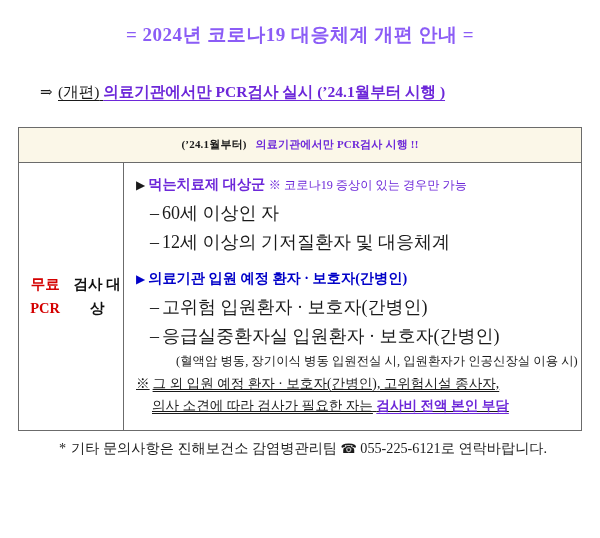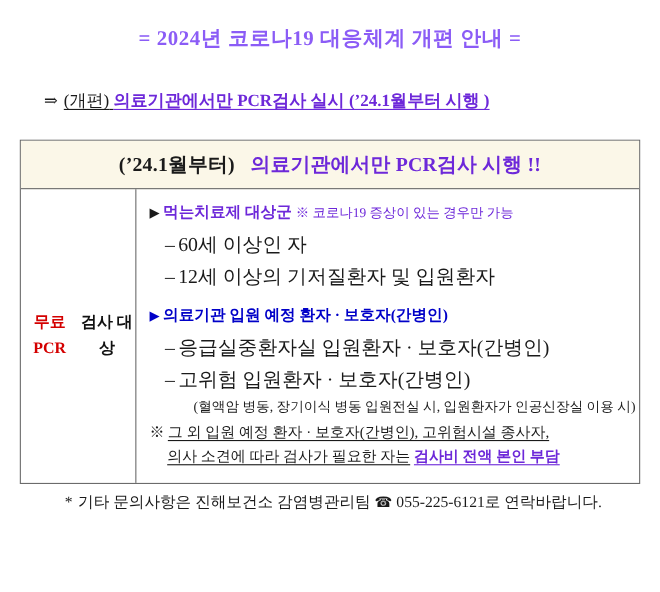--- a/index.html
+++ b/index.html
@@ -66,21 +66,21 @@
     margin-top: 22px;
     border: 1.4px solid #6b6b6b;
     width: 100%;
     box-sizing: border-box;
   }
   .thead {
     background: #fbf7e8;
     border-bottom: 1.4px solid #6b6b6b;
     text-align: center;
     padding: 9px 4px 10px;
-    font-size: 18px;
+    font-size: 11px;
     font-weight: bold;
     letter-spacing: 0.2px;
   }
   .tbody {
     display: flex;
     align-items: stretch;
   }
   .lcell {
     width: 104px;
     min-width: 104px;
@@ -122,20 +122,21 @@
   }
   .sub .dash { display: inline-block; width: 12px; }
   .subsub {
     padding-left: 40px;
     font-size: 12.4px;
     white-space: nowrap;
   }
   .foot-note {
     font-size: 13.6px;
     line-height: 1.65;
+    text-decoration: underline;
   }
   .foot-note .star { margin-right: 3px; }
   .foot-note .ul { text-decoration: underline; text-underline-offset: 3px; }
   .foot-note .l2 { padding-left: 16px; }
 
   
   .bottom {
     margin-top: 6px;
     font-size: 14.2px;
     line-height: 1.6;
@@ -175,29 +176,29 @@
       </div>
 
       <div class="rcell">
 
         <div class="grp">
           <div class="ghead">
             <span class="tri">▶</span><span class="red">먹는치료제 대상군</span>
             <span class="note-inline red">※ 코로나19 증상이 있는 경우만 가능</span>
           </div>
           <div class="sub"><span class="dash">–</span><span>60세 이상인 자</span></div>
-          <div class="sub"><span class="dash">–</span><span>12세 이상의 기저질환자 및 입원환자</span></div>
+          <div class="sub"><span class="dash">–</span><span>12세 이상의 기저질환자 및 대응체계</span></div>
         </div>
 
         <div class="grp">
           <div class="ghead">
             <span class="tri blue">▶</span><span class="blue">의료기관 입원 예정 환자 · 보호자(간병인)</span>
           </div>
+          <div class="sub"><span class="dash">–</span><span>고위험 입원환자 · 보호자(간병인)</span></div>
           <div class="sub"><span class="dash">–</span><span>응급실중환자실 입원환자 · 보호자(간병인)</span></div>
-          <div class="sub"><span class="dash">–</span><span>고위험 입원환자 · 보호자(간병인)</span></div>
           <div class="subsub">(혈액암 병동, 장기이식 병동 입원전실 시, 입원환자가 인공신장실 이용 시)</div>
         </div>
 
         <div class="foot-note">
           <div>
             <span class="star">※</span><span class="ul">그 외 입원 예정 환자 · 보호자(간병인), 고위험시설 종사자,</span>
           </div>
           <div class="l2">
             <span class="ul">의사 소견에 따라 검사가 필요한 자는</span>
             <span class="ul red bold">검사비 전액 본인 부담</span>

